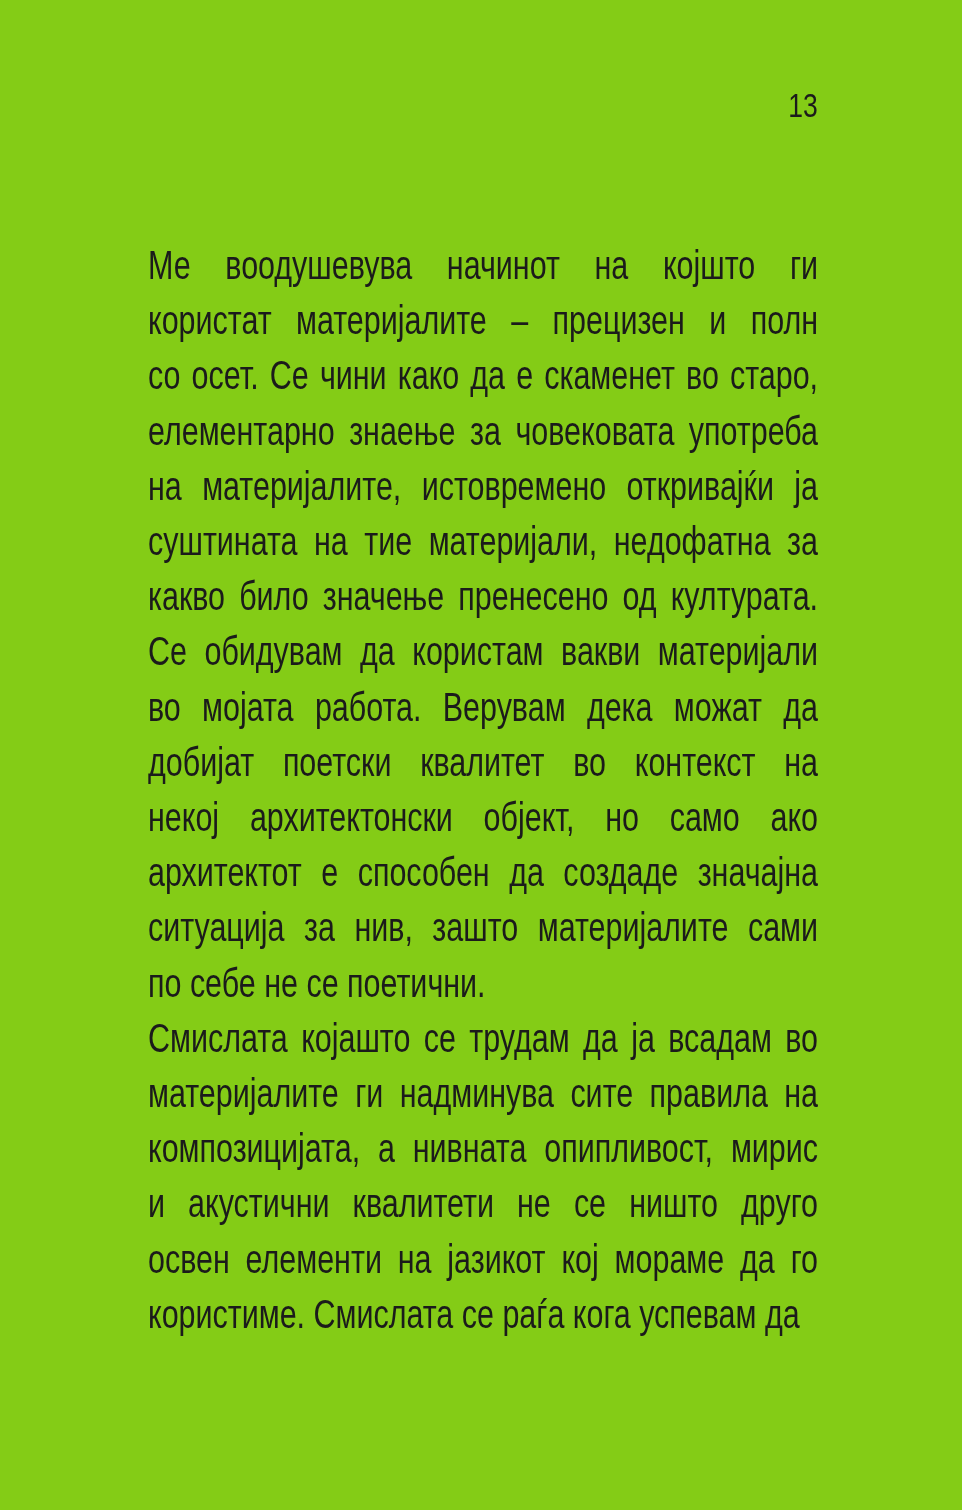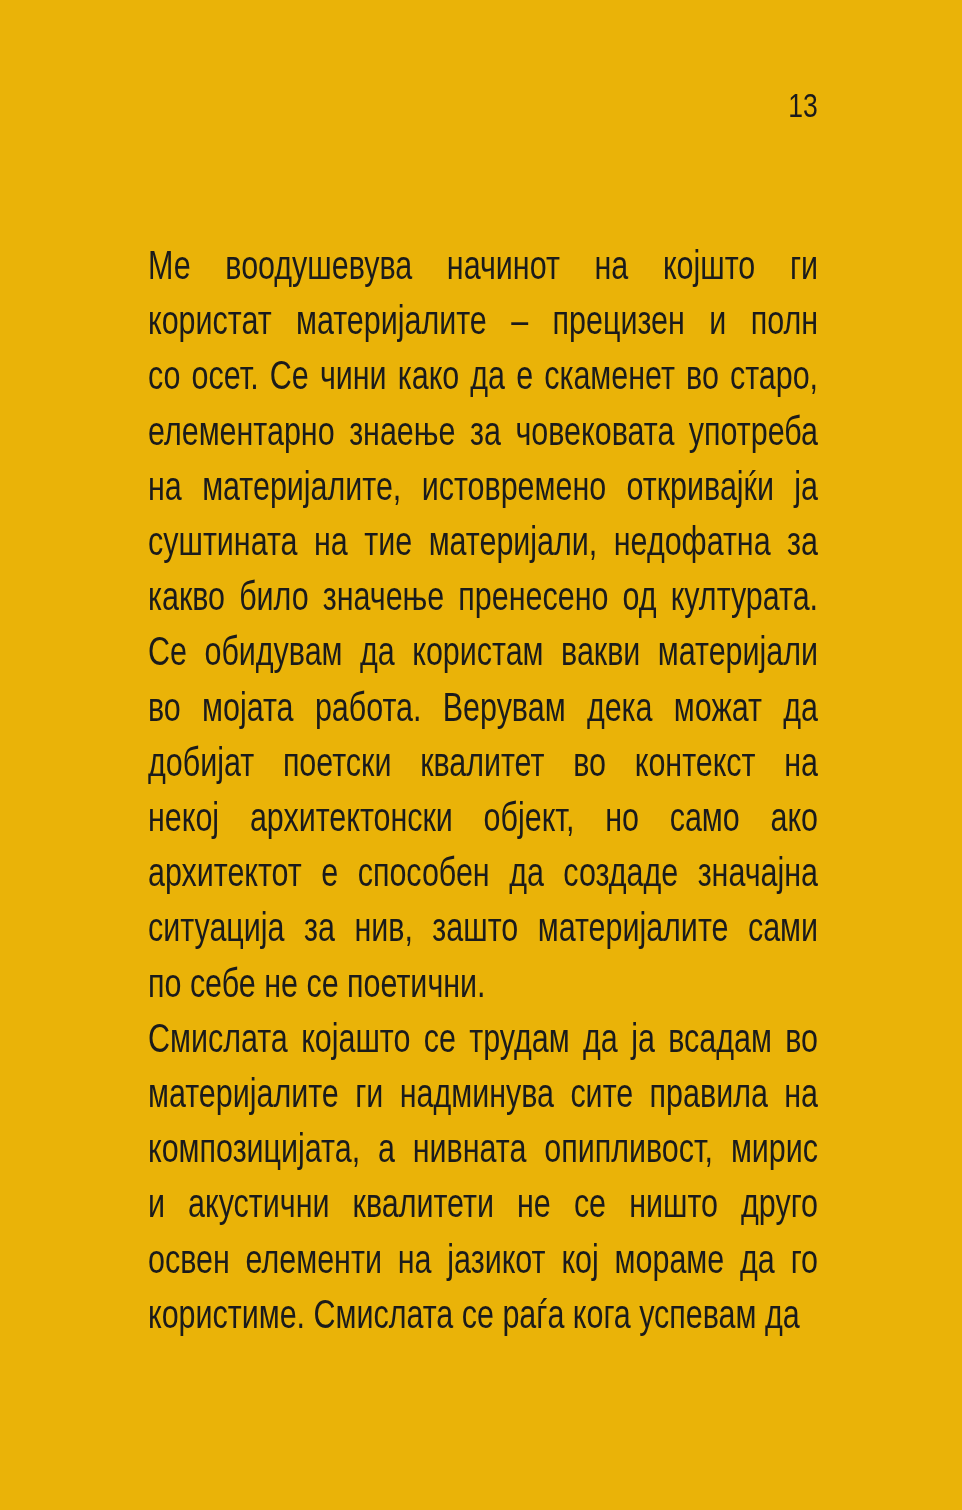--- a/index.html
+++ b/index.html
@@ -11,21 +11,21 @@
     width: 962px;
     height: 1510px;
     background: #ffffff;
     overflow: hidden;
     font-family: "Liberation Sans", "DejaVu Sans", sans-serif;
     color: #1d1d1d;
   }
   .sheet {
     position: absolute;
     inset: 0;
-    background: #eab308;
+    background: #84cc16;
   }
   .page-number {
     position: absolute;
     top: 86px;
     right: 144px;
     font-size: 34px;
     line-height: 39px;
     font-weight: 400;
     letter-spacing: 0px;
     color: #1b1b1b;

